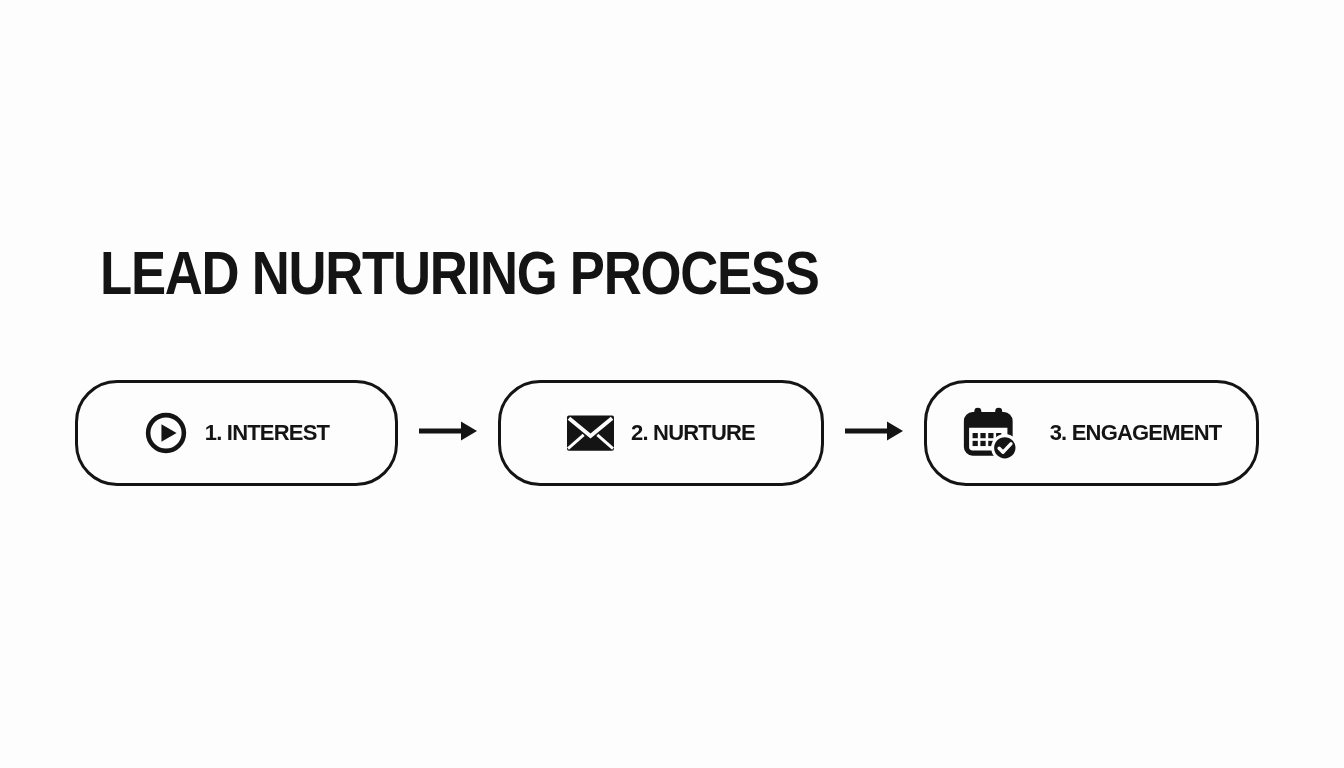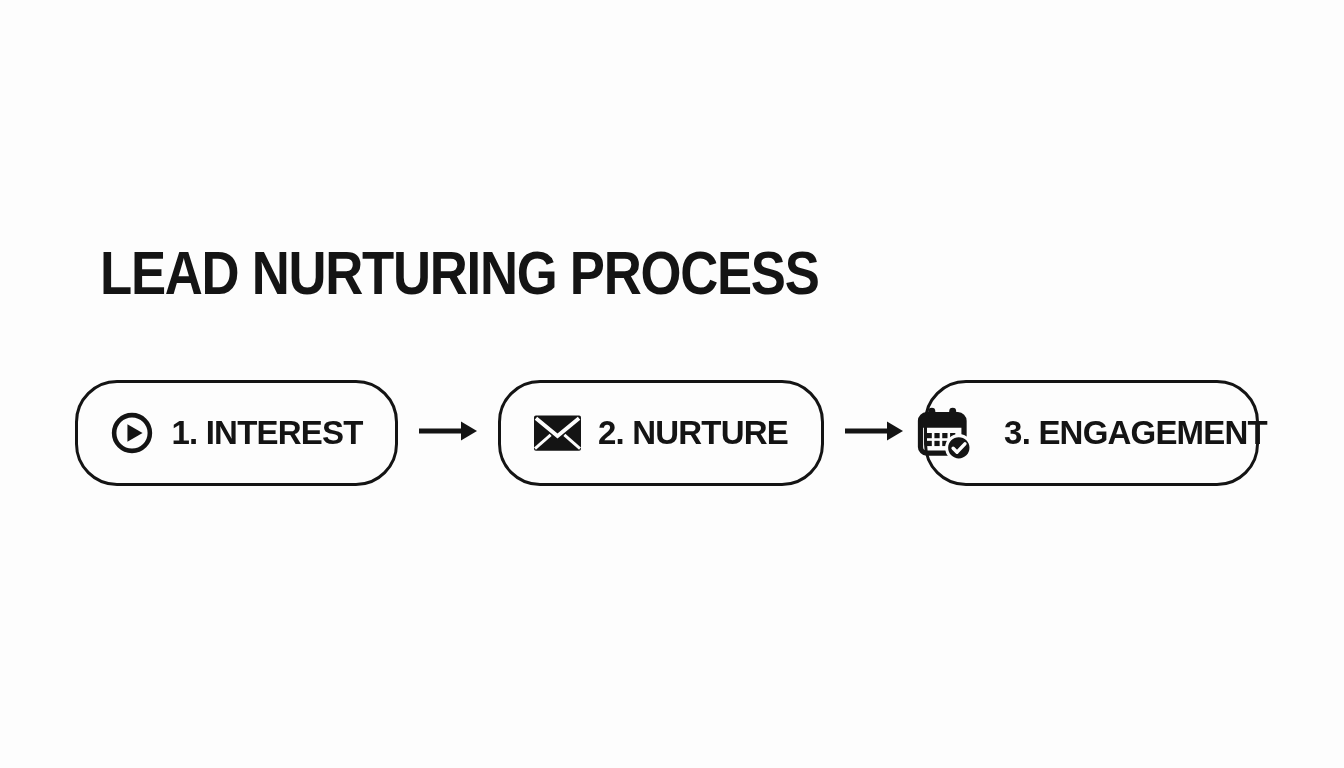--- a/index.html
+++ b/index.html
@@ -46,21 +46,21 @@
     align-items: center;
     justify-content: center;
     box-sizing: border-box;
     gap: 17px;
     padding: 0 18px;
   }
   .step-box.w1 { width: 323px; }
   .step-box.w2 { width: 326px; }
   .step-box.w3 { width: 335px; gap: 32px; }
   .step-label {
-    font-size: 33px;
+    font-size: 22px;
     font-weight: 700;
     color: #141414;
     letter-spacing: -0.8px;
     white-space: nowrap;
   }
   .icon-wrap {
     display: flex;
     align-items: center;
     justify-content: center;
     flex: 0 0 auto;

